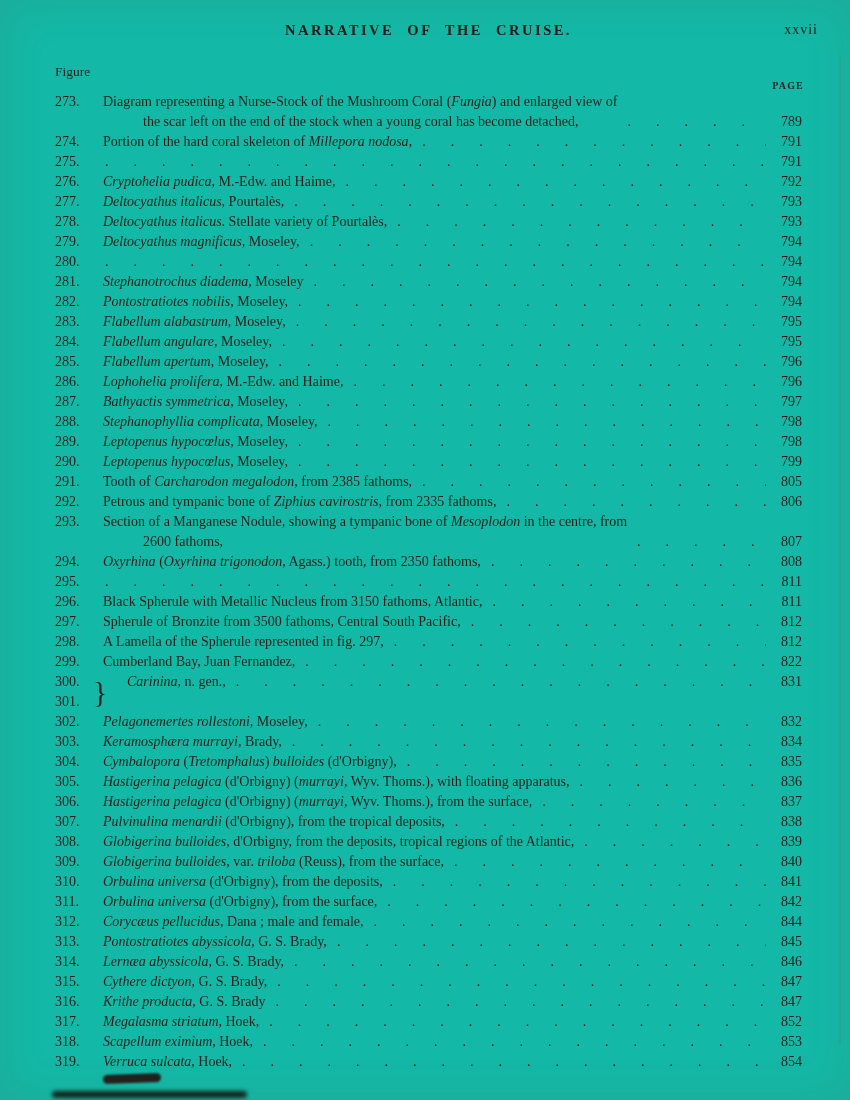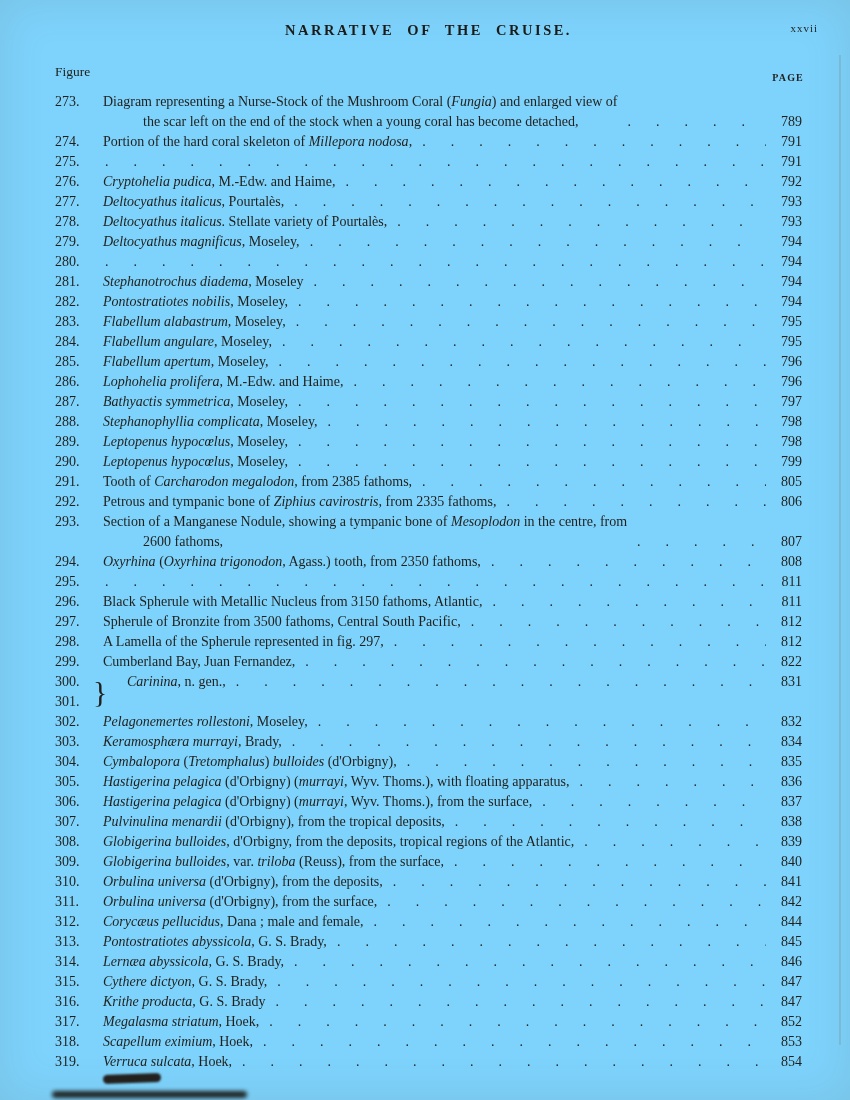--- a/index.html
+++ b/index.html
@@ -6,42 +6,42 @@
   body {
     width: 850px; height: 1100px;
     background: #e9e7e2;
     font-family: "Liberation Serif", "DejaVu Serif", serif;
     color: #211f1c;
   }
   .page {
     position: relative;
     width: 850px; height: 1100px;
     box-sizing: border-box;
-    background: #7dd3fc;
+    background: #14b8a6;
     padding: 22px 48px 0 55px;
     overflow: hidden;
     box-shadow: inset 0 0 45px rgba(90,85,75,.14);
   }
   header { position: relative; height: 26px; }
   .running-title {
     text-align: center;
     font-size: 14.5px;
     font-weight: 700;
     letter-spacing: 2.5px;
     word-spacing: 7px;
     color: #1d1b18;
   }
   .folio {
     position: absolute; right: -16px; top: 0;
-    font-size: 11px; letter-spacing: 1px;
+    font-size: 14px; letter-spacing: 1px;
   }
   .col-labels { position: relative; height: 32px; margin-top: 12px; }
   .figure-label { position: absolute; left: 0; top: 4px; font-size: 13.5px; }
   .page-label {
-    position: absolute; right: -2px; bottom: 9px;
+    position: absolute; right: -2px; bottom: 1px;
     font-size: 10px; letter-spacing: 1.2px; font-weight: 600;
   }
   .list { font-size: 14px; line-height: 20px; }
   .row { display: flex; align-items: flex-end; }
   .num { flex: none; width: 40px; align-self: flex-start; }
   .desc { flex: 0 1 auto; padding-left: 40px; text-indent: -40px; margin-left: 8px; }
   .it { font-style: italic; }
   .dots {
     flex: 1 1 14px; min-width: 14px;
     overflow: hidden; white-space: nowrap;

